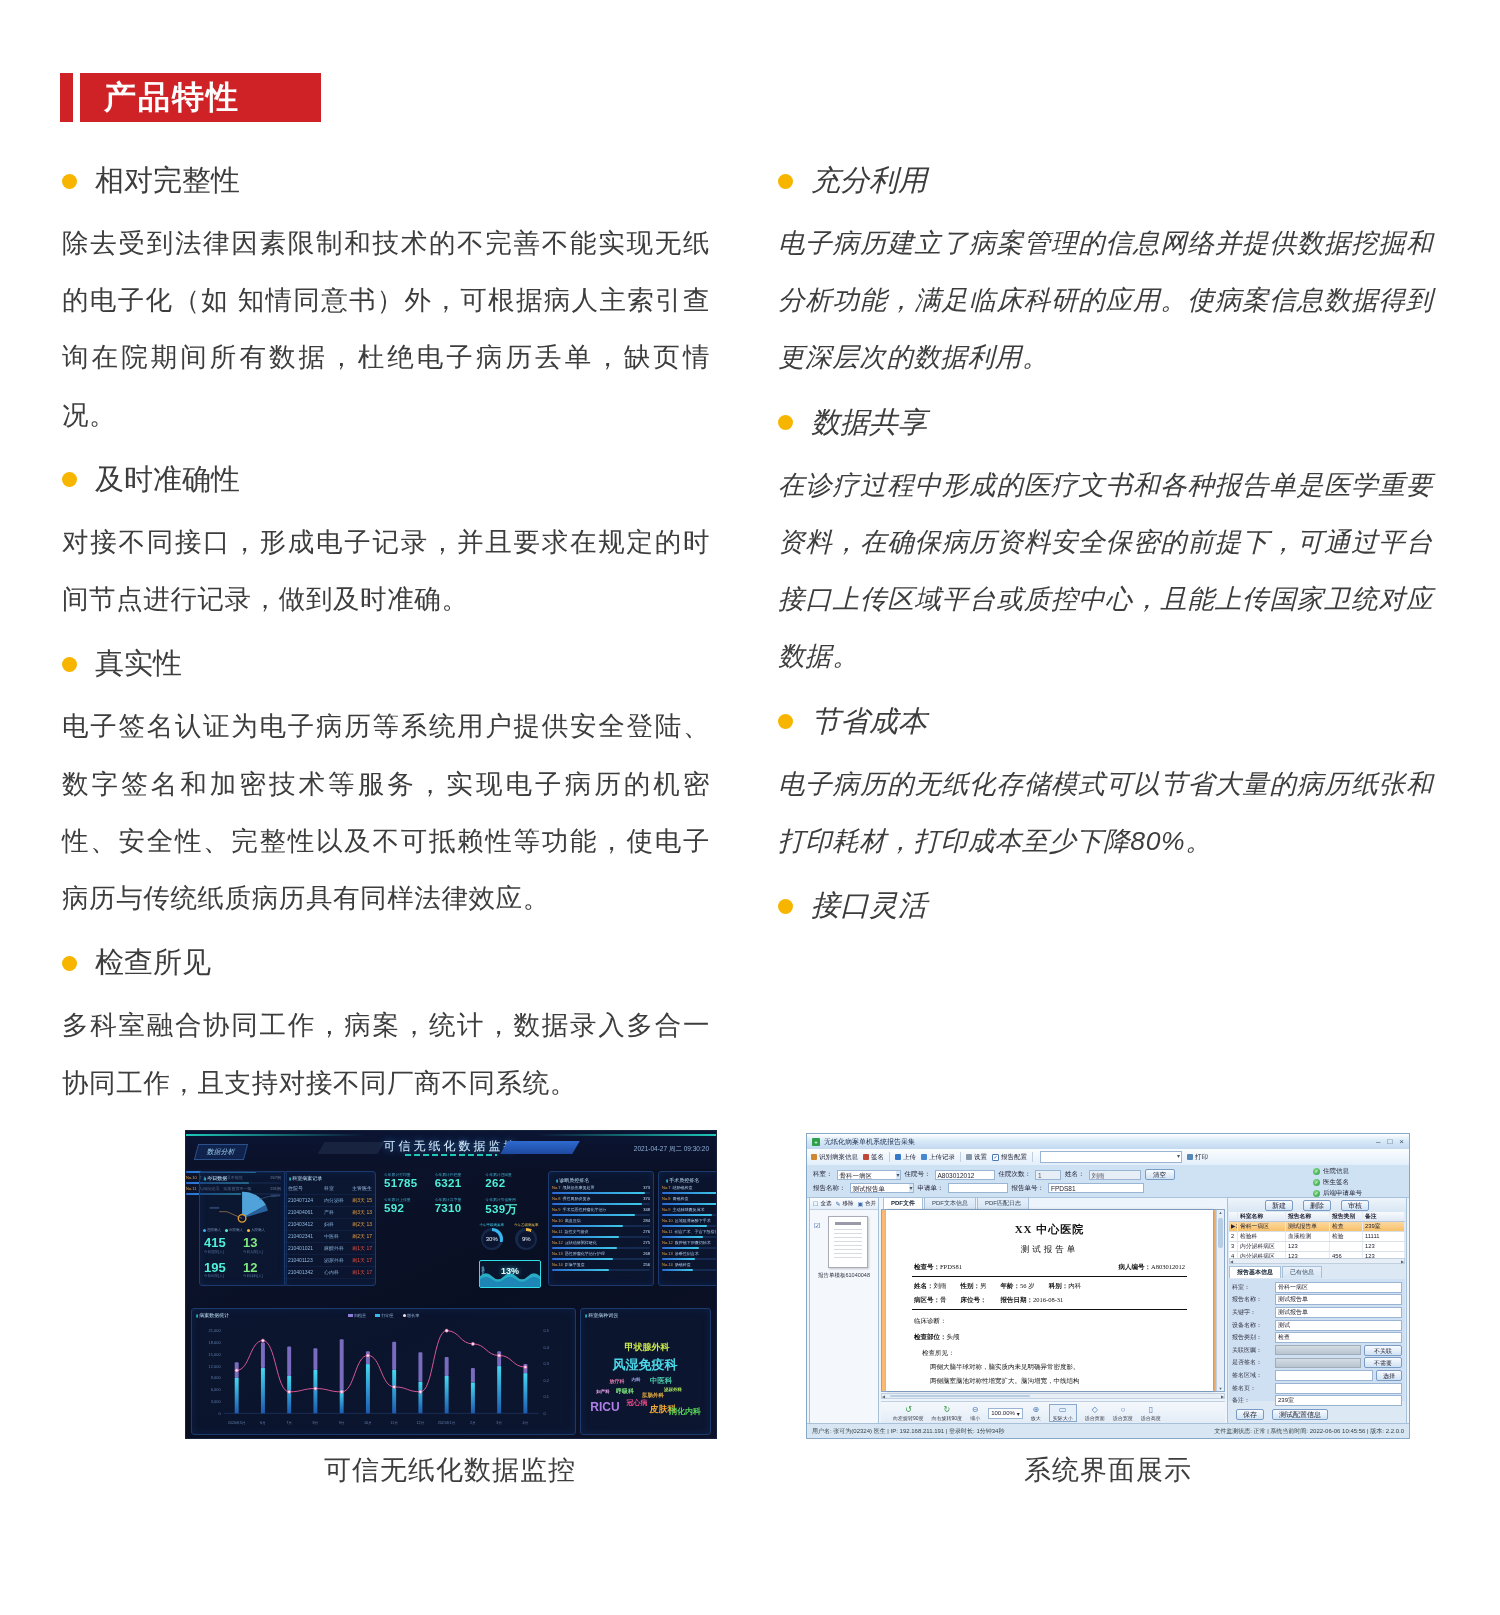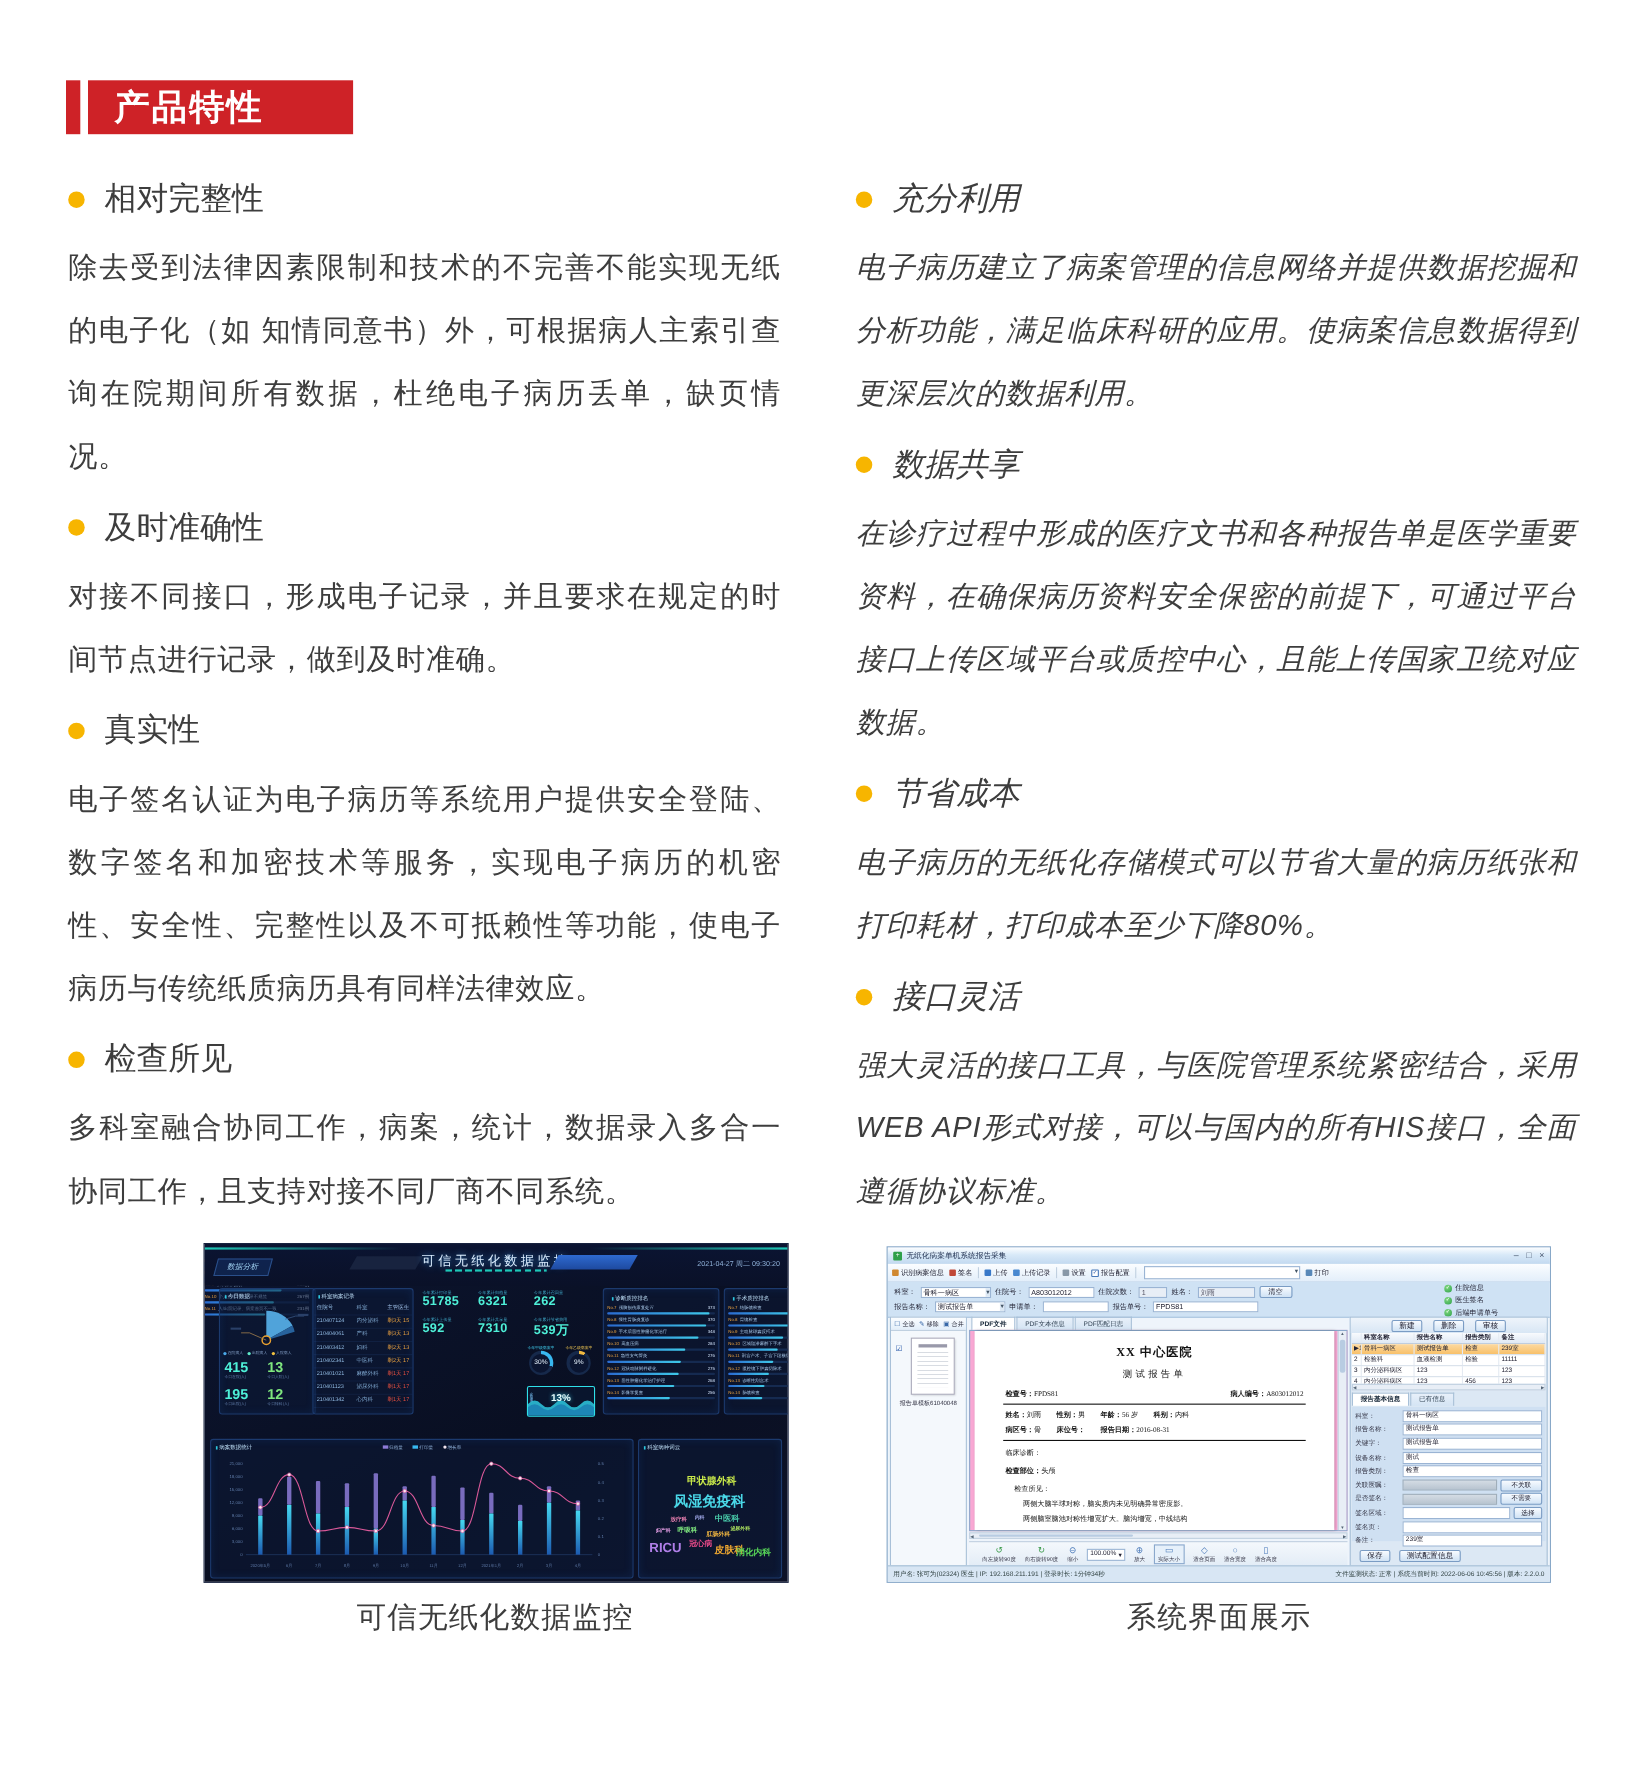--- a/index.html
+++ b/index.html
@@ -125,21 +125,21 @@
   .lp-check{position:absolute;left:4px;top:24px;font-size:7px;color:#2858a8;}
   .thumb{position:absolute;left:18px;top:18px;width:38px;height:50px;background:#fff;border:1px solid #aab;box-shadow:1px 1px 2px rgba(0,0,0,.2);}
   .thumb::before{content:'';position:absolute;left:6px;right:6px;top:5px;height:3px;background:#99a;}
   .thumb::after{content:'';position:absolute;left:5px;right:5px;top:12px;bottom:6px;
     background:repeating-linear-gradient(#d8dce2 0 1px,transparent 1px 4px);}
   .lp-cap{position:absolute;left:0;right:0;top:74px;text-align:center;font-size:5.5px;color:#334;}
   .w-center{position:absolute;left:74px;top:0;width:344px;bottom:0;}
   .w-tabs{height:12px;display:flex;gap:1px;padding-left:2px;font-size:6px;align-items:flex-end;}
   .wtab{padding:1px 7px;border:1px solid #a8c0d8;border-bottom:none;background:linear-gradient(#e8f0fa,#d4e4f4);color:#345;white-space:nowrap;}
   .wtab.active{background:#fff;font-weight:bold;color:#123;}
-  .w-pdfarea{position:absolute;left:0;top:12px;right:0;height:183px;border:1px solid #8aa8cc;background:#f9a8d4;box-sizing:border-box;}
+  .w-pdfarea{position:absolute;left:0;top:12px;right:0;height:183px;border:1px solid #8aa8cc;background:#fdba74;box-sizing:border-box;}
   .vscroll{position:absolute;right:0;top:0;bottom:0;width:7px;background:#e8eef6;border-left:1px solid #c0d0e0;font-size:4px;color:#567;text-align:center;}
   .vscroll .thumbbar{position:absolute;left:1px;right:1px;top:8px;height:30px;background:#b8cce2;border-radius:2px;}
   .pdfpage{position:absolute;left:4px;right:11px;top:0;bottom:0;background:#fff;box-shadow:1px 0 3px rgba(0,0,0,.25);
     font-family:"Liberation Serif","DejaVu Serif",serif;color:#111;overflow:hidden;}
   .ph{text-align:center;font-size:11px;font-weight:bold;margin-top:12px;letter-spacing:1px;}
   .pt{text-align:center;font-size:8.5px;margin-top:7px;letter-spacing:3px;}
   .prow{display:flex;justify-content:space-between;padding:0 28px;font-size:6.5px;margin-top:7px;}
   .pmrow{display:flex;gap:14px;padding:0 28px;font-size:6.5px;margin-top:5px;}
   .pmrow b{font-size:6.5px;}
   .phr{border-bottom:1.5px solid #111;margin:4px 26px 0;}
@@ -231,21 +231,20 @@
           <span class="f-dot"></span>
           <span>节省成本</span>
         </div>
         <div class="f-body">电子病历的无纸化存储模式可以节省大量的病历纸张和打印耗材，打印成本至少下降80%。</div>
       </div>
       <div class="feature">
         <div class="f-title">
           <span class="f-dot"></span>
           <span>接口灵活</span>
         </div>
-        <div class="f-body">强大灵活的接口工具，与医院管理系统紧密结合，采用WEB API形式对接，可以与国内的所有HIS接口，全面遵循协议标准。</div>
       </div>
     </div>
 
   <div class="dash">
     <div class="dash-hdr">
       <span class="dash-nav">数据分析</span>
       <span class="deco-l"></span>
       <span class="dash-title">可信无纸化数据监控</span>
       <span class="dash-sub"></span>
       <span class="deco-r"></span>

